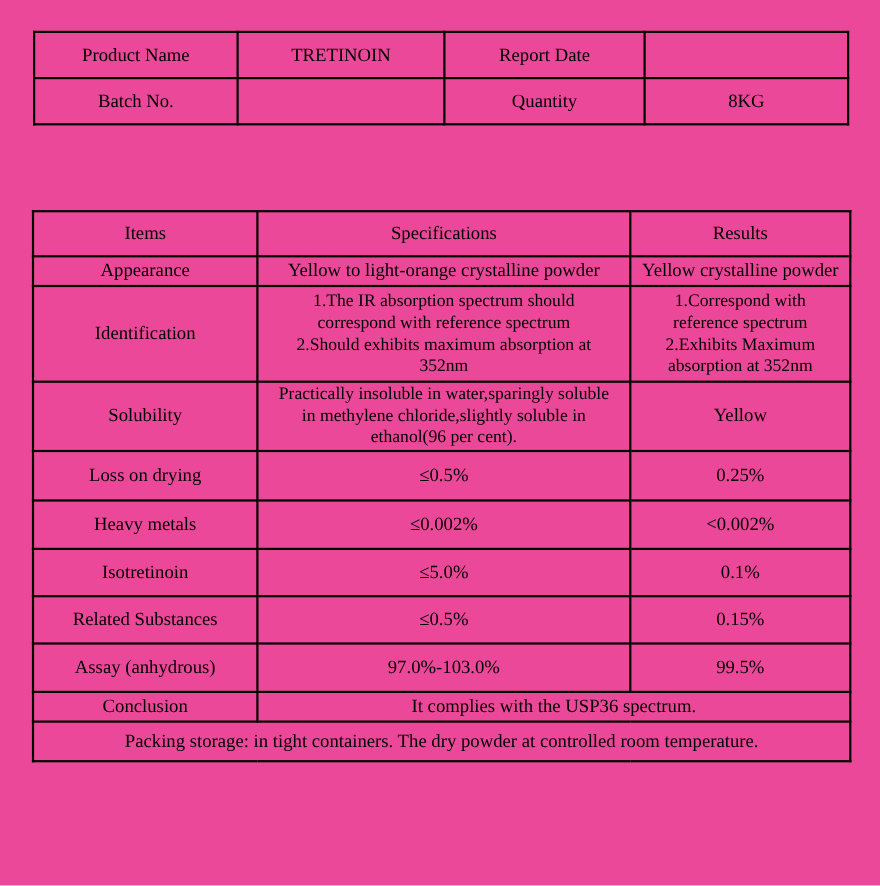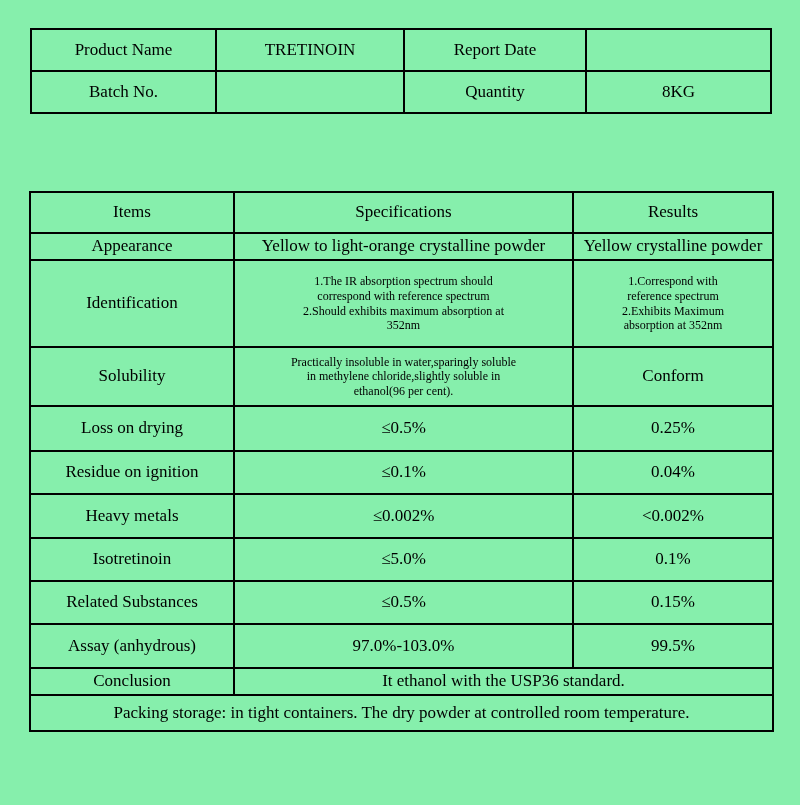--- a/index.html
+++ b/index.html
@@ -4,21 +4,21 @@
 <style>
   html, body {
     margin: 0;
     padding: 0;
     background: #ffffff;
   }
   .doc {
     position: relative;
     width: 800px;
     height: 805px;
-    background: #86efac;
+    background: #ec4899;
     color: #000000;
     font-family: "Liberation Serif", "DejaVu Serif", serif;
   }
   table {
     border-collapse: collapse;
     table-layout: fixed;
     position: absolute;
   }
   td {
     border: 2px solid #000000;
@@ -36,21 +36,21 @@
     width: 740px;
   }
   #info-table tr { height: 42px; }
   #spec-table {
     left: 29px;
     top: 191px;
     width: 743px;
     border-radius: 29px;
   }
   .multiline {
-    font-size: 12px;
+    font-size: 16px;
     line-height: 1.22;
   }
   .r-header   { height: 41px; }
   .r-appear   { height: 27px; }
   .r-ident    { height: 87px; }
   .r-solu     { height: 59px; }
   .r-simple1  { height: 45px; }
   .r-simple2  { height: 43px; }
   .r-simple3  { height: 44px; }
   .r-simple4  { height: 43px; }
@@ -113,31 +113,26 @@
       <td class="multiline">1.Correspond with
 reference spectrum
 2.Exhibits Maximum
 absorption at 352nm</td>
     </tr>
     <tr class="r-solu">
       <td>Solubility</td>
       <td class="multiline">Practically insoluble in water,sparingly soluble
 in methylene chloride,slightly soluble in
 ethanol(96 per cent).</td>
-      <td>Conform</td>
+      <td>Yellow</td>
     </tr>
     <tr class="r-simple1">
       <td>Loss on drying</td>
       <td>≤0.5%</td>
       <td>0.25%</td>
-    </tr>
-    <tr class="r-simple2">
-      <td>Residue on ignition</td>
-      <td>≤0.1%</td>
-      <td>0.04%</td>
     </tr>
     <tr class="r-simple3">
       <td>Heavy metals</td>
       <td>≤0.002%</td>
       <td>&lt;0.002%</td>
     </tr>
     <tr class="r-simple4">
       <td>Isotretinoin</td>
       <td>≤5.0%</td>
       <td>0.1%</td>
@@ -147,21 +142,21 @@
       <td>≤0.5%</td>
       <td>0.15%</td>
     </tr>
     <tr class="r-simple6">
       <td>Assay (anhydrous)</td>
       <td>97.0%-103.0%</td>
       <td>99.5%</td>
     </tr>
     <tr class="r-concl">
       <td>Conclusion</td>
-      <td colspan="2">It ethanol with  the USP36 standard.</td>
+      <td colspan="2">It complies with  the USP36 spectrum.</td>
     </tr>
     <tr class="r-pack">
       <td colspan="3">Packing storage: in tight containers. The dry powder at controlled room temperature.</td>
     </tr>
   </tbody>
     </table>
 
 </div>
 
 </body></html>

